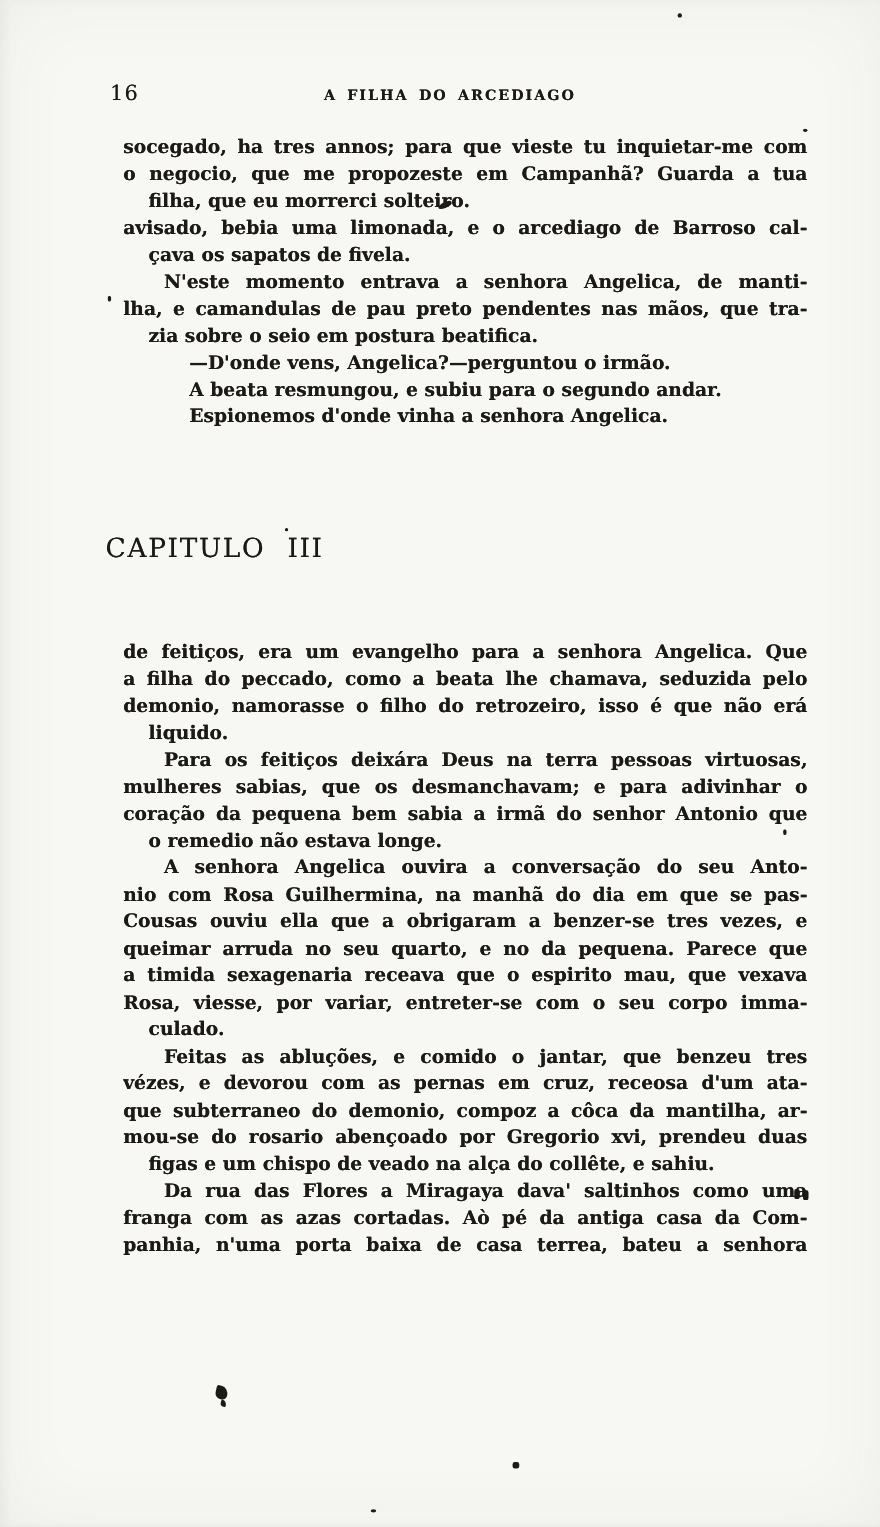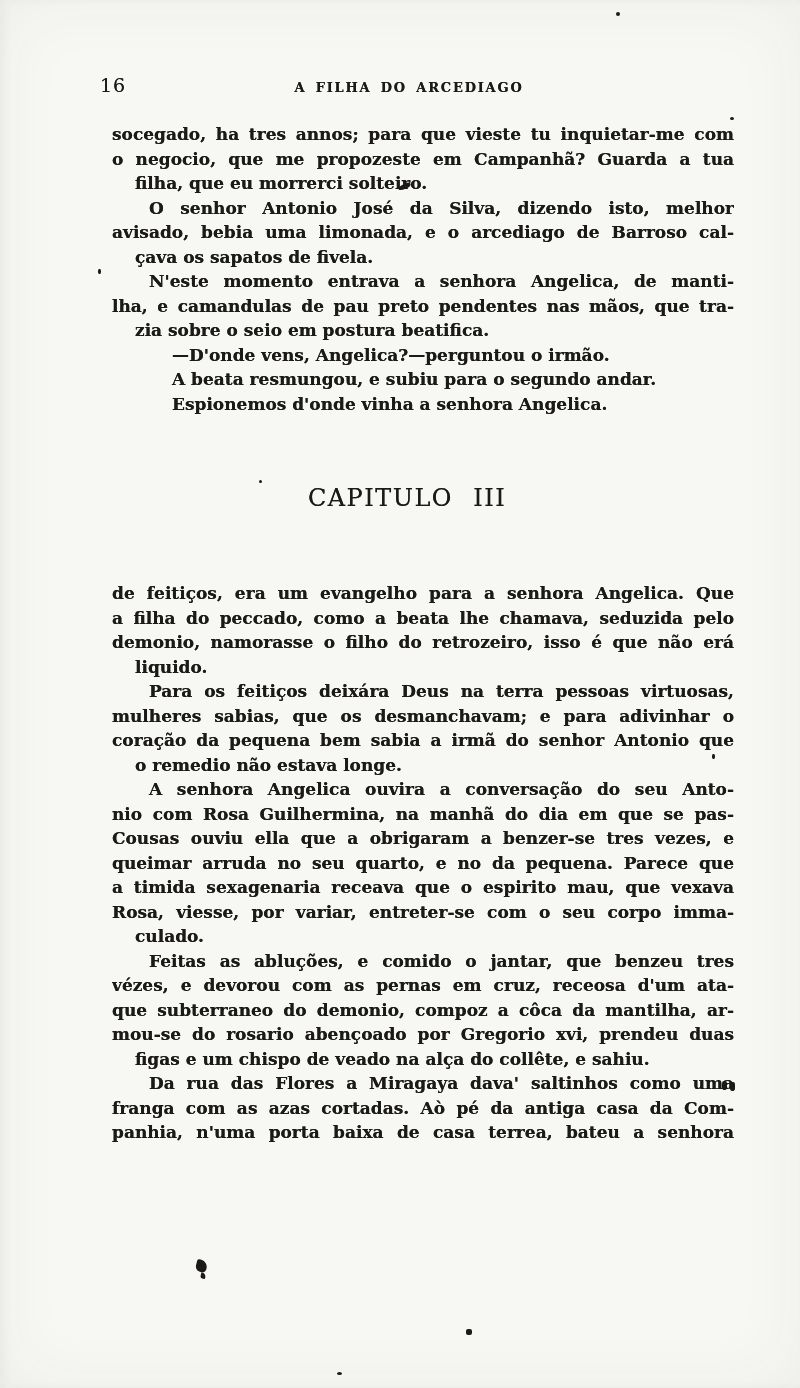--- a/index.html
+++ b/index.html
@@ -37,21 +37,21 @@
   .line{
     text-align:justify;
     text-align-last:justify;
     height:24.5px;
     overflow:hidden;
   }
   .line.last{text-align-last:left;margin-left:23px;}
   .line.indent{text-indent:37px;}
   .chapter{
     position:absolute;left:96px;width:622px;top:484px;
-    margin:0;text-align:center;
+    margin:0;text-align:left;
     font-size:24px;font-weight:normal;
     letter-spacing:1.5px;word-spacing:11px;
   }
   .speck{
     position:absolute;background:var(--ink);display:block;
     border-radius:50%;
   }
 </style>
 </head>
 <body>
@@ -59,21 +59,20 @@
 <div class="page">
 
   <div class="pagenum">16</div>
 
   <div class="running-title">A FILHA DO ARCEDIAGO</div>
 
   <section class="textblock" id="before">
       <div class="line">socegado, ha tres annos; para que vieste tu inquietar-me com</div>
       <div class="line">o negocio, que me propozeste em Campanhã? Guarda a tua</div>
       <div class="line last">filha, que eu morrerci solteiro.</div>
-      <div class="line indent">O senhor Antonio José da Silva, dizendo isto, melhor</div>
       <div class="line">avisado, bebia uma limonada, e o arcediago de Barroso cal-</div>
       <div class="line last">çava os sapatos de fivela.</div>
       <div class="line indent">N'este momento entrava a senhora Angelica, de manti-</div>
       <div class="line">lha, e camandulas de pau preto pendentes nas mãos, que tra-</div>
       <div class="line last">zia sobre o seio em postura beatifica.</div>
       <div class="line indent last">—D'onde vens, Angelica?—perguntou o irmão.</div>
       <div class="line indent last">A beata resmungou, e subiu para o segundo andar.</div>
       <div class="line indent last">Espionemos d'onde vinha a senhora Angelica.</div>
     </section>
 

